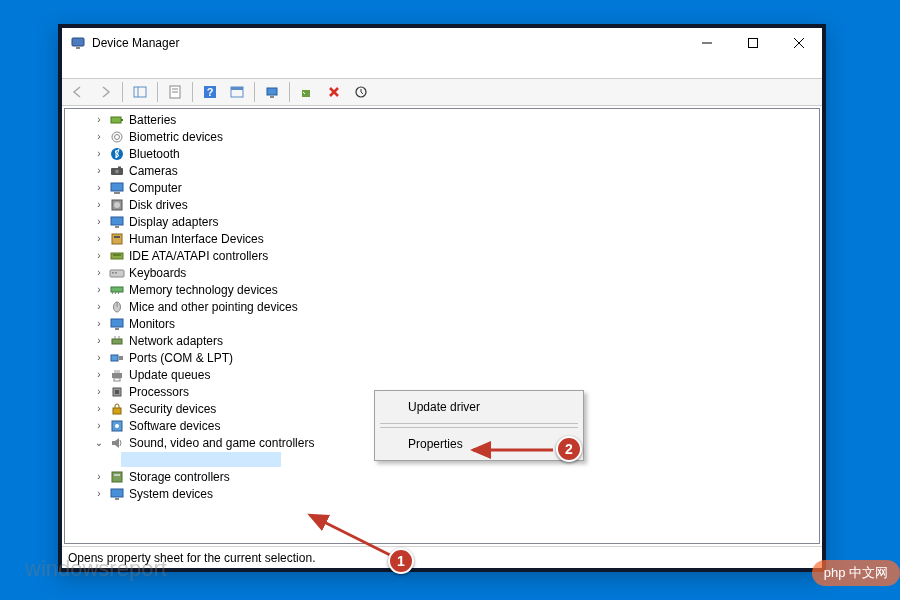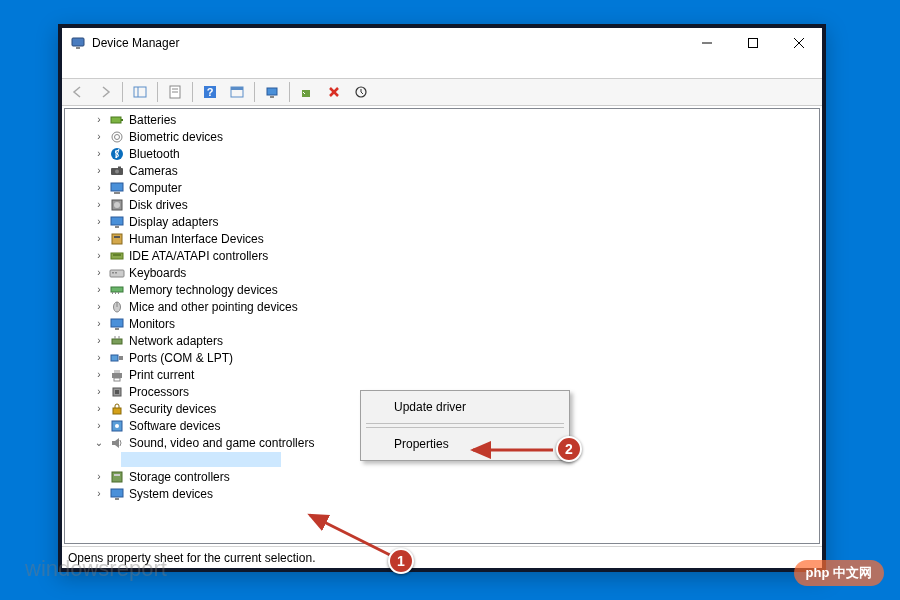--- a/index.html
+++ b/index.html
@@ -66,24 +66,24 @@
     font-size:14px;border:2px solid #fff;
     box-shadow:0 1px 3px rgba(0,0,0,0.5);
   }
   .watermark-wr {
     position:absolute; left:25px; bottom:18px;
     font-size:22px; font-weight:300; color:rgba(120,120,120,0.4);
     letter-spacing:0px;
     margin-top:44px;
   }
   .watermark-php {
-    position:absolute; right:16px; bottom:14px;
+    position:absolute; right:0; bottom:14px;
     background:rgba(255,110,50,0.7); color:#fff;
     border-radius:14px; padding:4px 12px; font-size:13px;
-    font-weight:bold;
+    font-weight:normal;
   }
   svg { display:block; }
   ::-webkit-scrollbar { width:17px; background:#f0f0f0; }
   ::-webkit-scrollbar-thumb { background:#c2c2c2; }
   ::-webkit-scrollbar-button { height:17px; background:#f0f0f0; }
 </style>
 </head>
 <body>
 
 <div class="window">
@@ -348,21 +348,21 @@
         </div>
         <div class="tree-row">
           <span class="expander">›</span>
           <span class="node-icon">
             <svg width="16" height="16" viewBox="0 0 16 16">
               <rect x="3" y="6" width="10" height="5" fill="#888"></rect>
               <rect x="5" y="3" width="6" height="3" fill="#ccc"></rect>
               <rect x="5" y="11" width="6" height="3" fill="#fff" stroke="#888"></rect>
             </svg>
           </span>
-          <span class="node-label">Print current</span>
+          <span class="node-label">Update queues</span>
         </div>
         <div class="tree-row">
           <span class="expander">›</span>
           <span class="node-icon">
             <svg width="16" height="16" viewBox="0 0 16 16">
               <rect x="4" y="4" width="8" height="8" fill="#999" stroke="#555"></rect>
               <rect x="6" y="6" width="4" height="4" fill="#555"></rect>
             </svg>
           </span>
           <span class="node-label">Processors</span>
@@ -421,21 +421,21 @@
           <span class="node-label">System devices</span>
         </div>
       </div>
   </div>
 
   <div class="statusbar">
     <span>Opens property sheet for the current selection.</span>
   </div>
 </div>
 
-<div class="context-menu" style="left:360px; top:390px; width:210px;">
+<div class="context-menu" style="left:374px; top:390px; width:210px;">
   <div class="ctx-item">Update driver</div>
   <div class="ctx-sep"></div>
   <div class="ctx-sep"></div>
   <div class="ctx-item bold">Properties</div>
 </div>
 
 <svg class="annotation" style="left:300px; top:510px;" width="120" height="50">
   <defs>
       <marker id="ah1" markerWidth="8" markerHeight="8" refX="6" refY="3" orient="auto">
         <path d="M0,0 L7,3 L0,6 Z" fill="#c0392b"></path>

